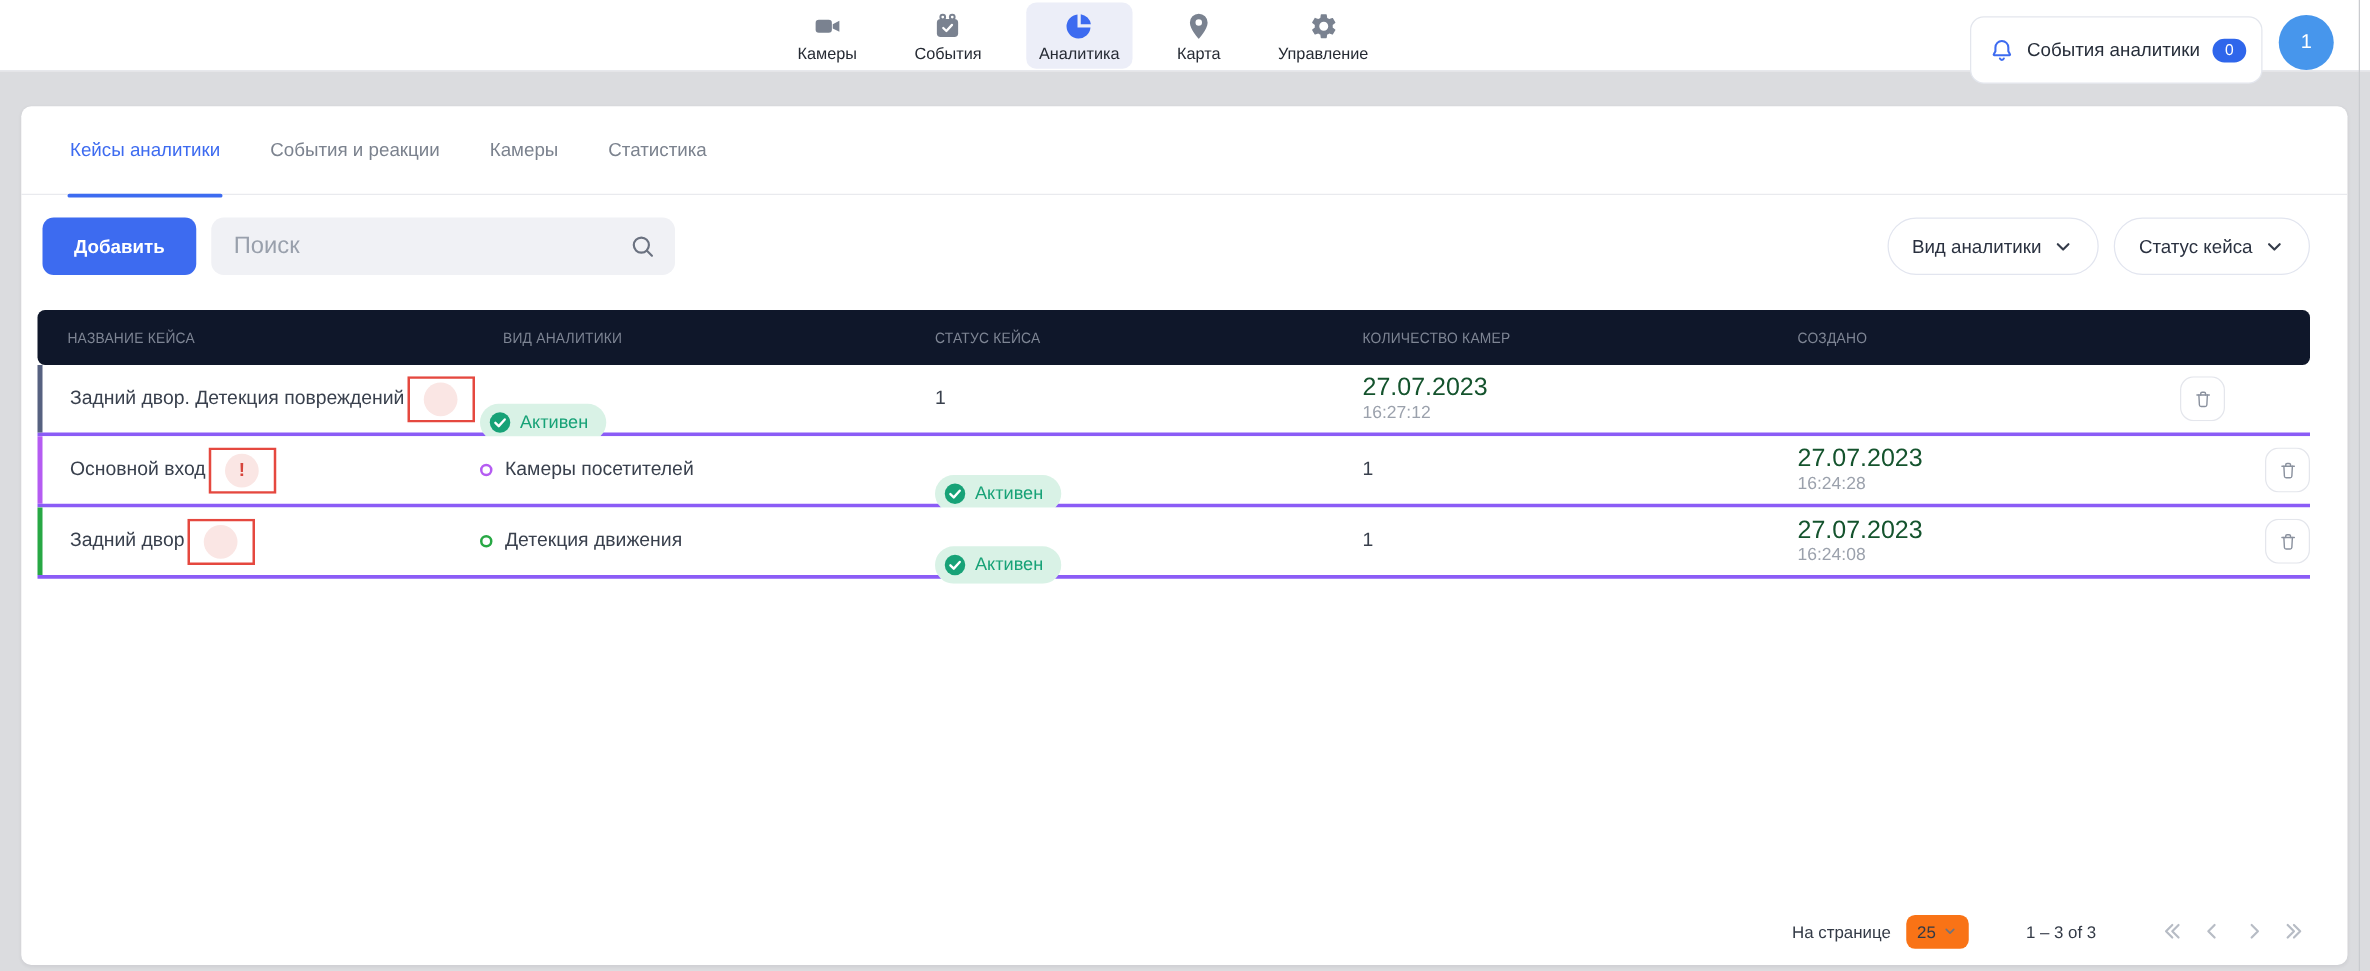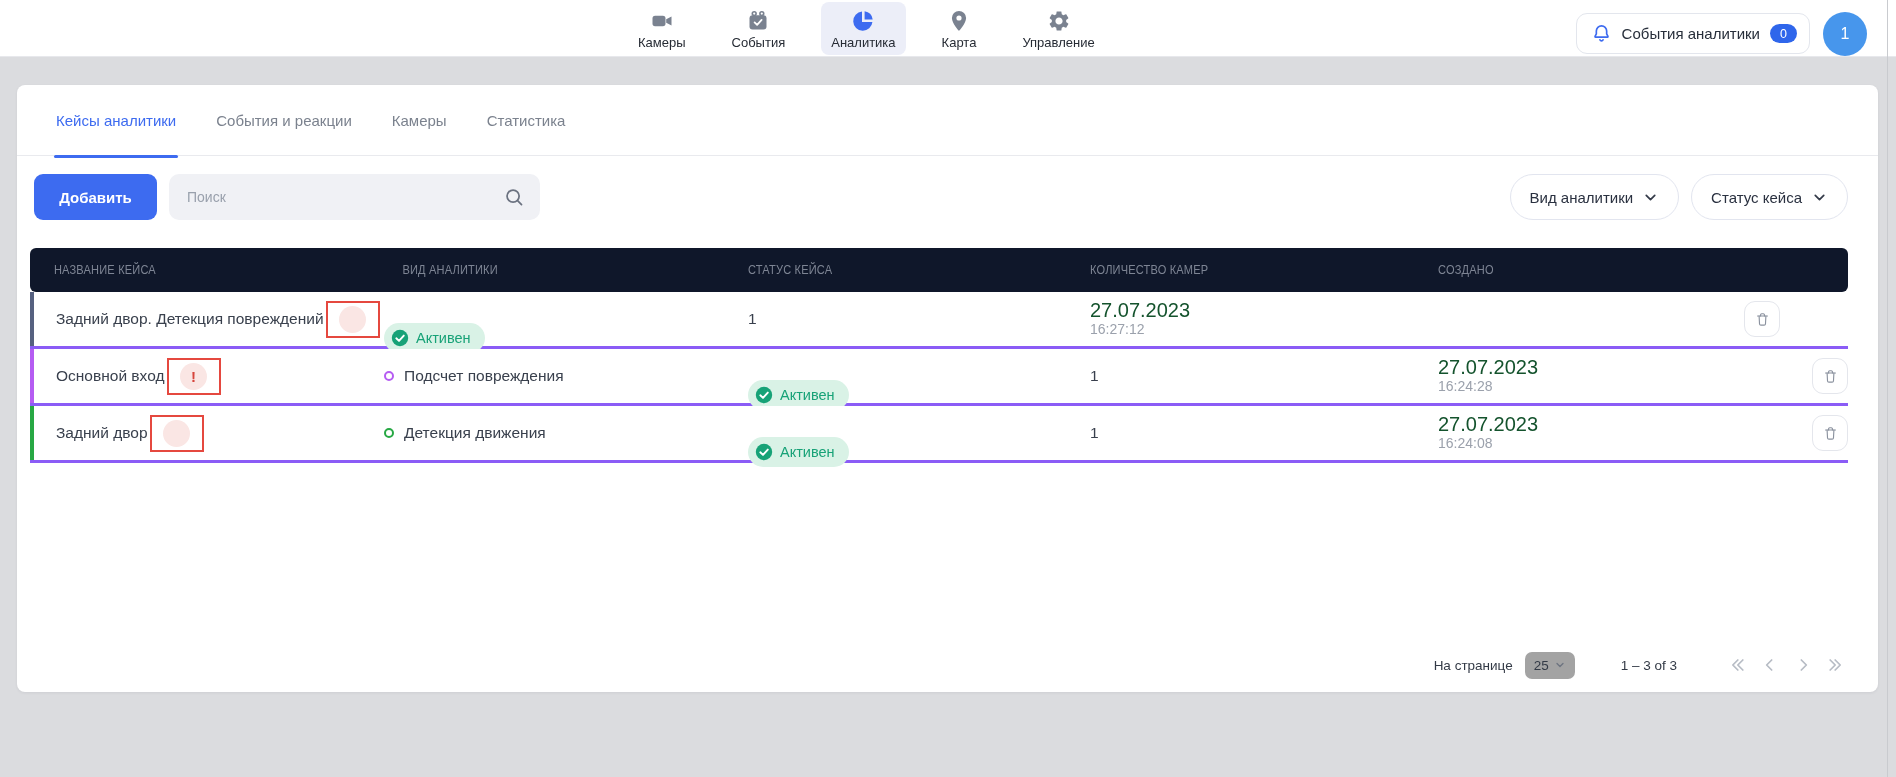--- a/index.html
+++ b/index.html
@@ -15,39 +15,39 @@
   }
   .top-nav { position:absolute; left:628px; top:0; height:57px; display:flex; align-items:flex-start; gap:26px; }
   .nav-item {
     display:flex; flex-direction:column; align-items:center; justify-content:flex-start;
     padding:6px 10px 5px; border-radius:8px; cursor:pointer; margin-top:2px;
   }
   .nav-item.active { background:#ECEEF8;align-items:center; }
   .nav-icon { width:26px; height:26px; display:flex; align-items:center; justify-content:center; }
   .nav-label { font-size:13px; color:#262B34; margin-top:1px; white-space:nowrap; }
   .events-btn {
-    position:absolute; right:86px; top:13px; height:41px; background:#fff;
+    position:absolute; right:86px; top:13px; height:54px; background:#fff;
     border:1px solid #E3E6ED; border-radius:11px; display:flex; align-items:center;
     gap:10px; padding:0 12px 0 14px; cursor:pointer;
   }
   .events-btn .label { font-size:15px; color:#272E3A; white-space:nowrap; }
   .count-badge {
     min-width:27px; height:19px; background:#2F66EB; color:#fff; border-radius:10px;
     font-size:12.5px; display:flex; align-items:center; justify-content:center; padding:0 7px;
   }
   .avatar {
     position:absolute; right:29px; top:12px; width:44px; height:44px; border-radius:50%;
     background:#4796EC; color:#fff; font-size:16px; display:flex; align-items:center;
     justify-content:center; cursor:pointer;
   }
   .scroll-line { position:absolute; top:0; bottom:0; right:8px; width:1px; background:#C9CBCF; z-index:40; }
 
   
   .card {
-    position:absolute; left:17px; right:18px; top:85px; height:607px; background:#fff;
+    position:absolute; left:17px; right:18px; top:85px; height:687px; background:#fff;
     border-radius:8px; box-shadow:0 1px 3px rgba(40,45,60,.07);
   }
   
   .tabs { position:relative; height:71px; display:flex; align-items:center; gap:40px;
           padding-left:39px; border-bottom:1px solid #E9EAEE; }
   .tab { font-size:15px; color:#7B828E; cursor:pointer; position:relative; height:71px;
          display:flex; align-items:center; white-space:nowrap; }
   .tab.active { color:#3D6BF0; }
   .tab.active::after { content:""; position:absolute; left:-2px; right:-2px; bottom:-2px;
          height:3px; background:#3D6BF0; border-radius:2px; }
@@ -57,21 +57,21 @@
   .btn-add {
     position:absolute; left:17px; width:123px; height:46px; background:#3D6BF0; color:#fff;
     font-size:15px; border:none; border-radius:9px; cursor:pointer; font-family:inherit;font-weight:bold;
   }
   .search-box {
     position:absolute; left:152px; width:371px; height:46px; background:#F0F1F5;
     border-radius:10px; display:flex; align-items:center;
   }
   .search-box input {
     flex:1; height:100%; background:transparent; border:none; outline:none; padding:0 10px 0 18px;
-    font-size:14px; font-family:inherit; color:#39404D;
+    font-size:19px; font-family:inherit; color:#39404D;
   }
   .search-box input::placeholder { color:#99A0AC; }
   .search-icon { width:22px; height:22px; margin-right:15px; display:flex; cursor:pointer; }
   .filters { position:absolute; right:30px; display:flex; gap:12px; }
   .filter-pill {
     height:46px; background:#fff; border:1px solid #E2E5EF; border-radius:23px;
     display:flex; align-items:center; gap:9px; padding:0 19px; font-size:15px; color:#2A3140;
     cursor:pointer; white-space:nowrap;
   }
 
@@ -108,21 +108,21 @@
     width:27px; height:27px; border-radius:50%; background:#FAE6E4; color:#D6453C;
     font-size:15px; font-weight:bold; display:flex; align-items:center; justify-content:center;
   }
 
   
   .tfooter {
     position:absolute; right:30px; bottom:12px; height:30px; display:flex; align-items:center;
   }
   .pp-label { font-size:13.5px; color:#333A46; }
   .pp-select {
-    margin-left:12px; height:27px; background:#a3a3a3; border-radius:7px; display:flex;
+    margin-left:12px; height:27px; background:#f97316; border-radius:7px; display:flex;
     align-items:center; gap:5px; padding:0 9px; font-size:13.5px; color:#333A46; cursor:pointer;
   }
   .range { margin-left:46px; font-size:13.5px; color:#333A46; }
   .pager { margin-left:48px; display:flex; align-items:center; gap:9px; }
   .pg-btn { width:24px; height:24px; display:flex; align-items:center; justify-content:center; cursor:pointer; }
 </style>
 </head>
 <body>
 
 <div class="viewport">
@@ -283,21 +283,21 @@
   <div class="tgrid trow">
     <div class="accent" style="background: rgb(181, 92, 242);"></div>
     <div class="cell c-name">
       <span class="name-text">Основной вход</span>
       <span class="warn-box">
         <span class="warn-circle">!</span>
       </span>
     </div>
     <div class="cell c-type">
       <span class="ring" style="border-color: rgb(181, 92, 242);"></span>
-      <span class="type-text">Подсчет повреждения</span>
+      <span class="type-text">Камеры посетителей</span>
     </div>
     <div class="cell c-status">
       <span class="status-badge">
         <svg width="18" height="18" viewBox="0 0 18 18">
                   <circle cx="9" cy="9" r="8.2" fill="#17A277"></circle>
                   <polyline points="5.3,9.3 8,11.9 12.8,6.6" fill="none" stroke="#FFFFFF" stroke-width="1.9" stroke-linecap="round" stroke-linejoin="round"></polyline>
                 </svg>
         <span class="status-text">Активен</span>
       </span>
     </div>

